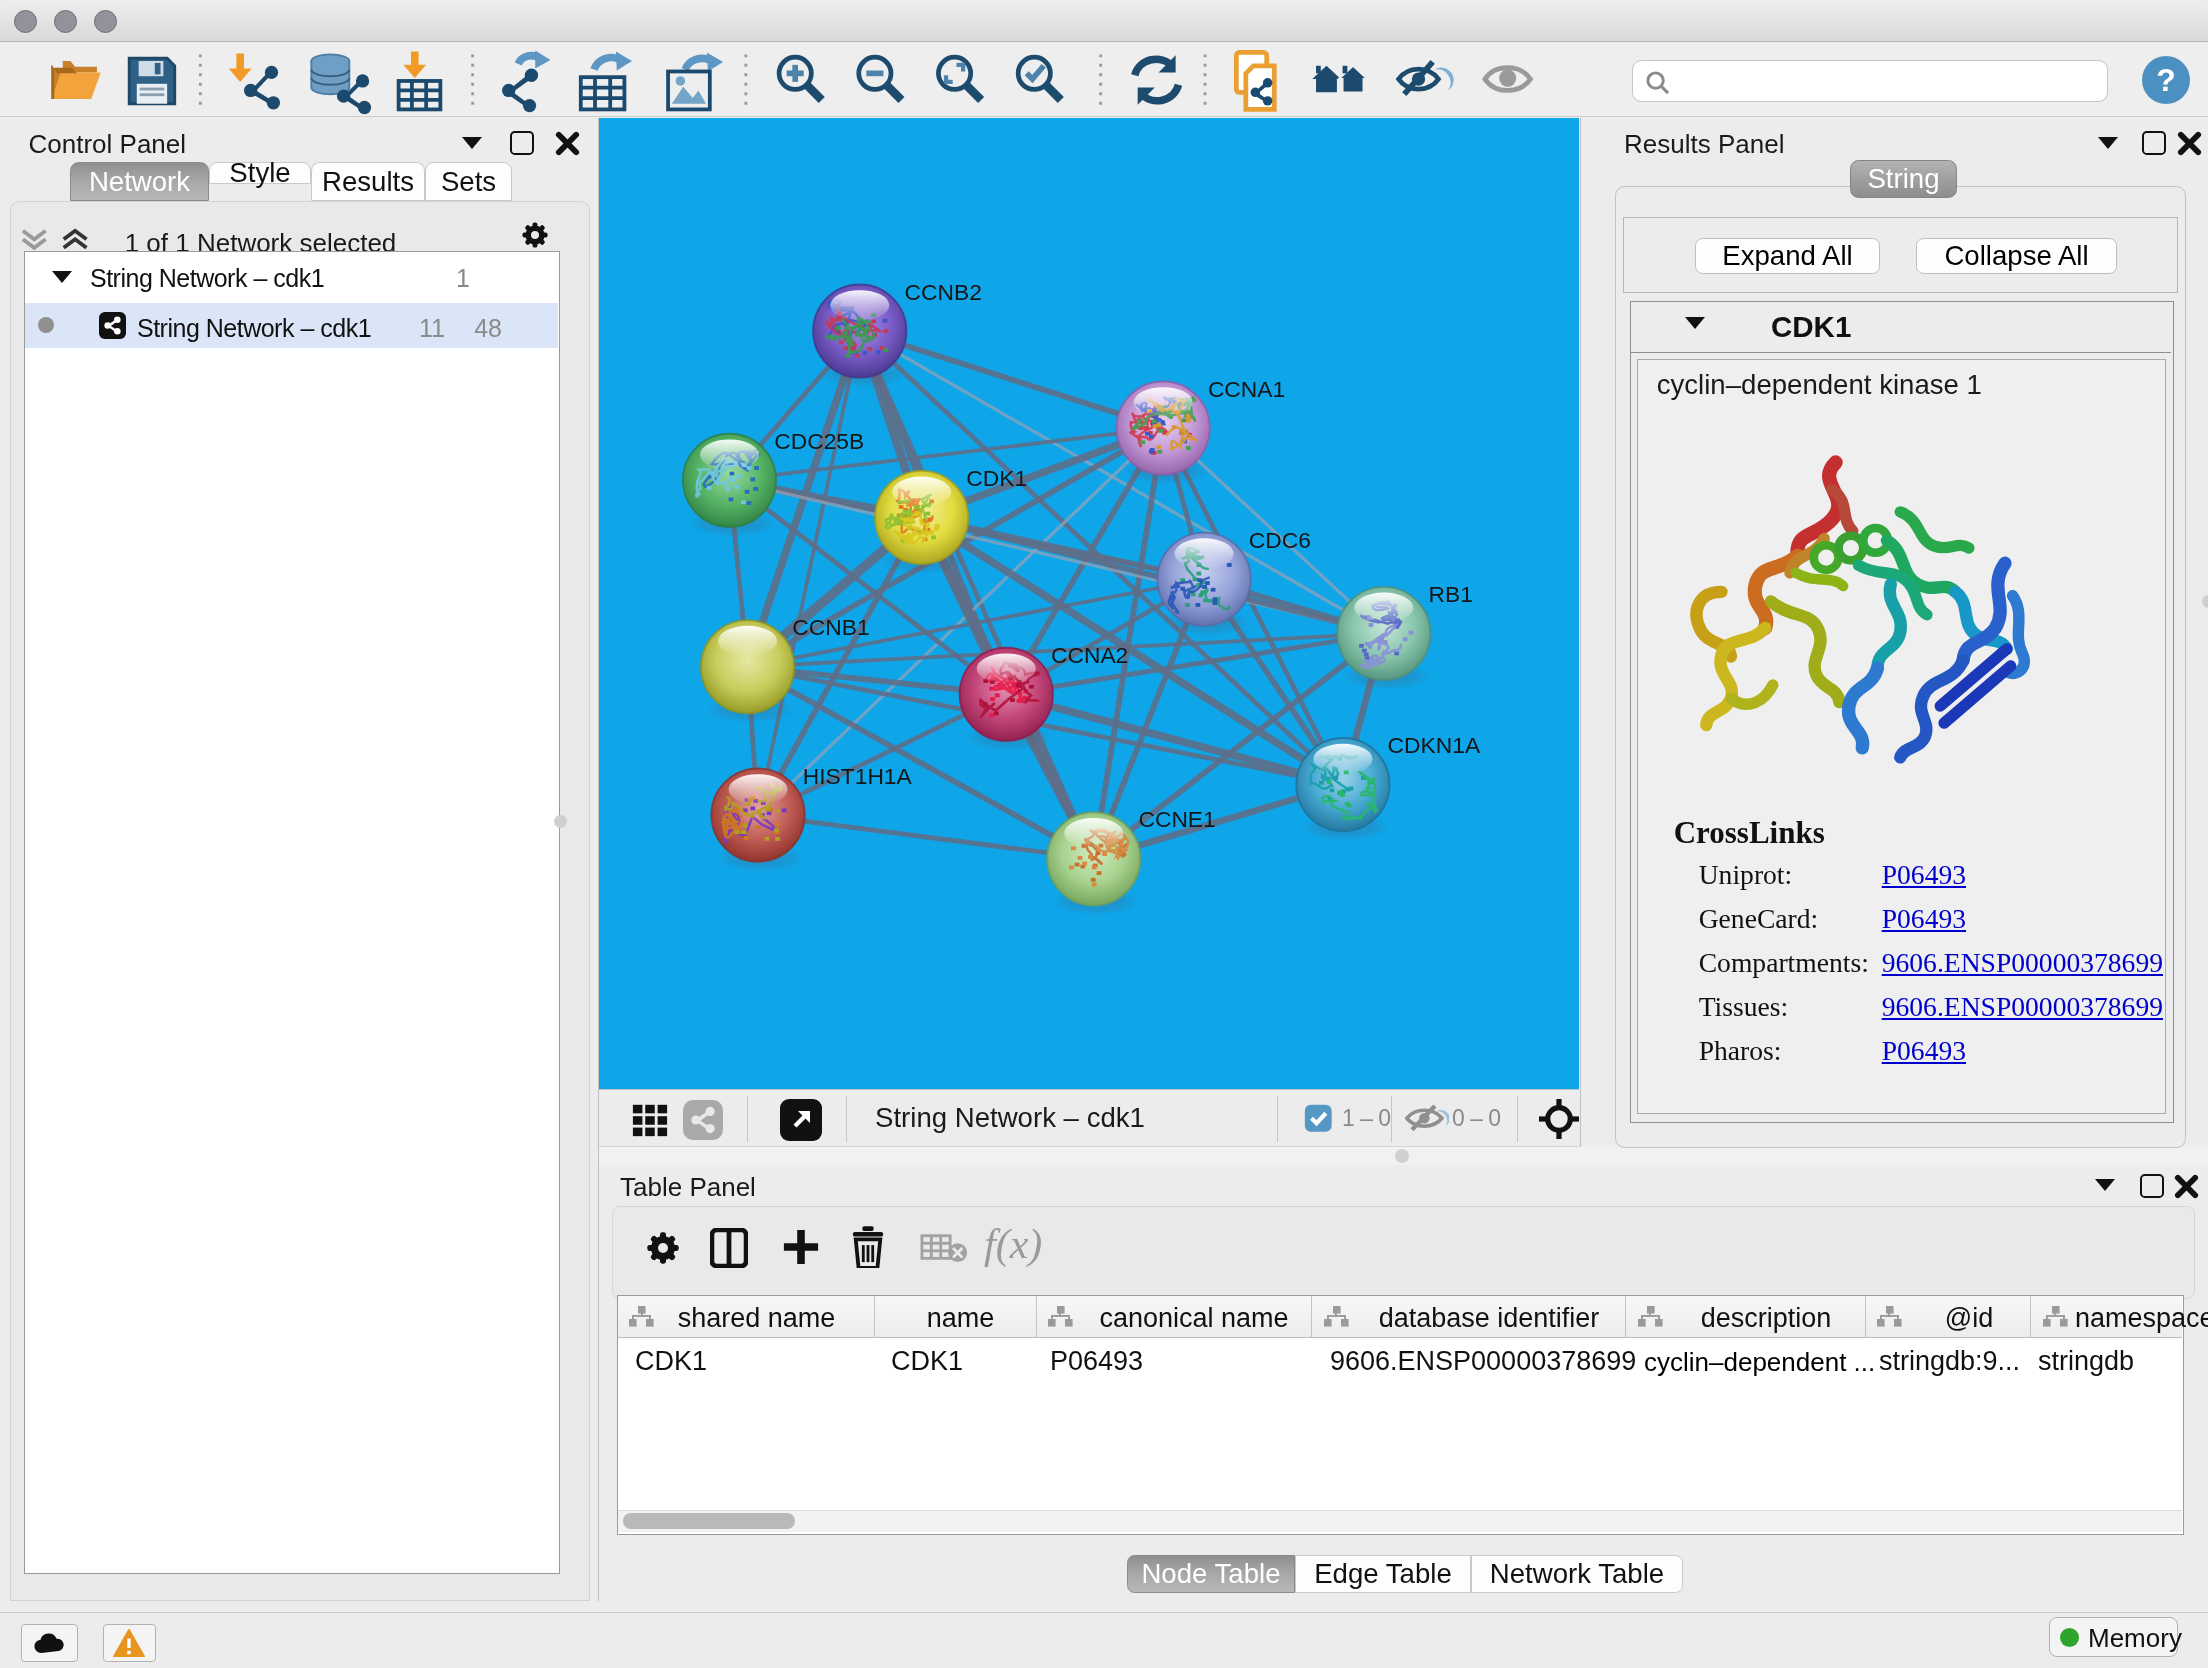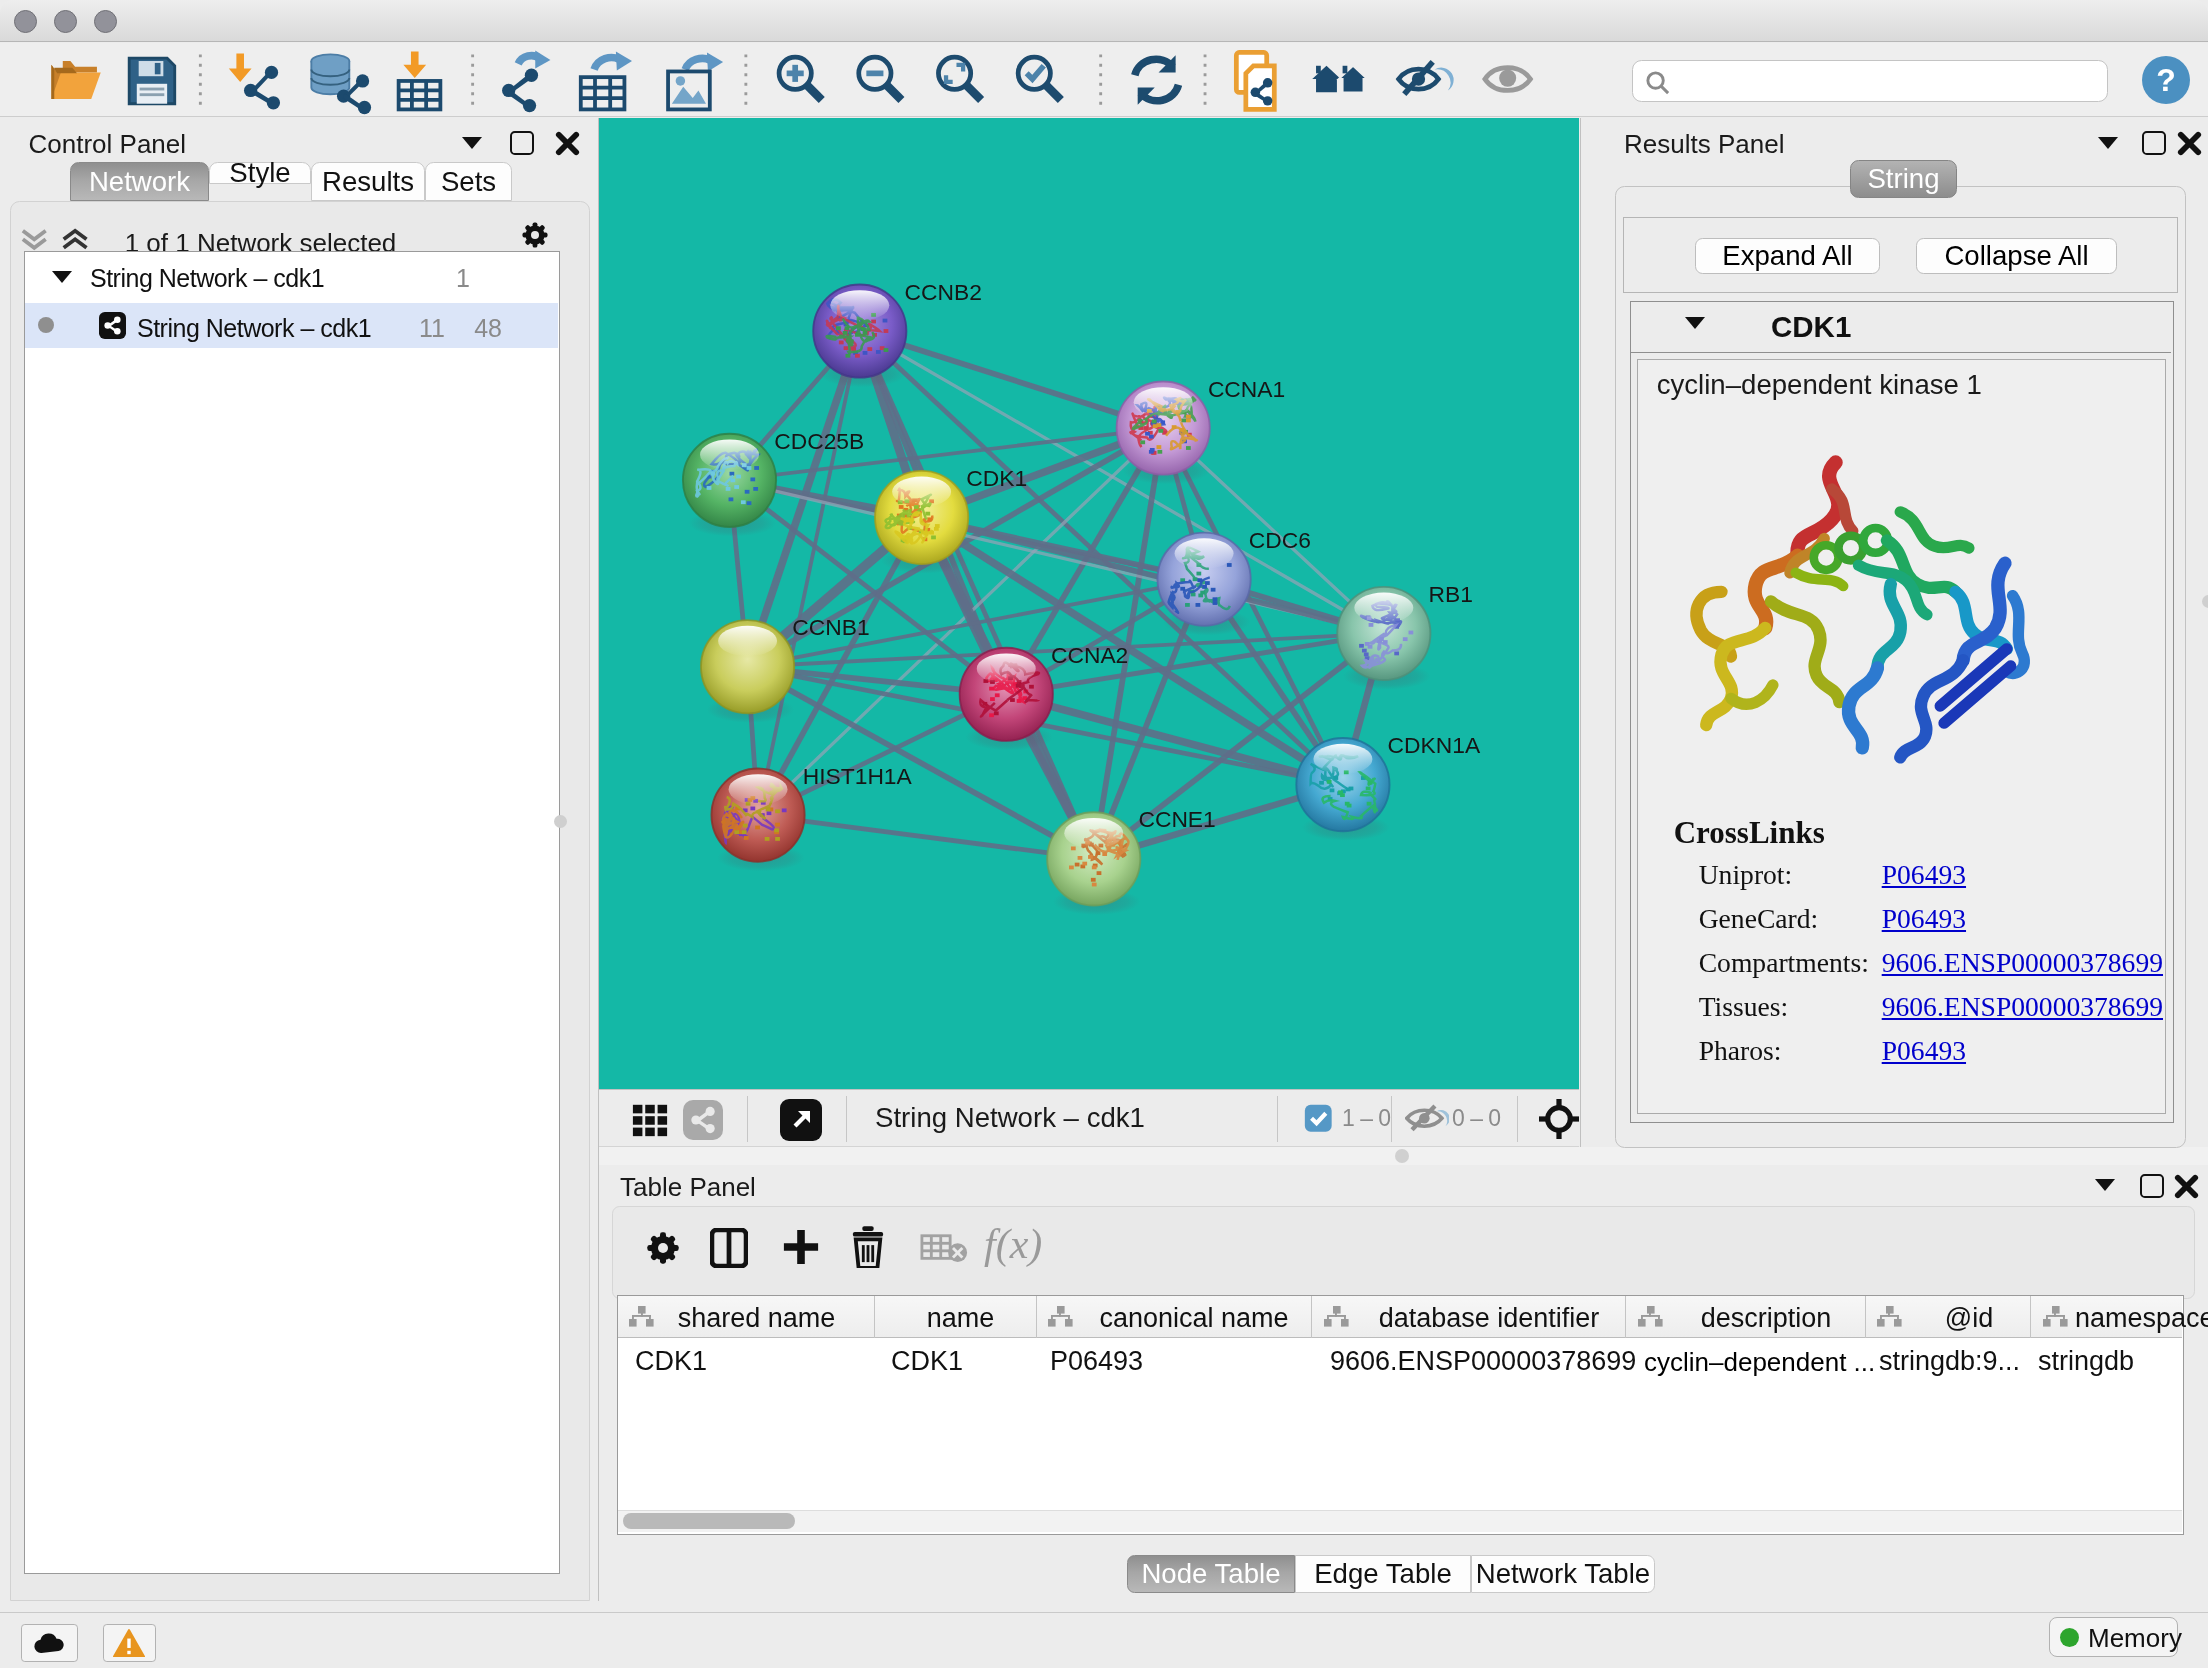--- a/index.html
+++ b/index.html
@@ -258,21 +258,21 @@
           </g>
         </svg>
      <div class="abs" style="left:112px;top:10.5px;font-size:25px;letter-spacing:-0.5px;color:#111">String Network – cdk1</div>
      <div class="abs" style="left:372px;top:10.5px;width:48px;text-align:right;font-size:25px;color:#8a8a8a">11</div>
      <div class="abs" style="left:429px;top:10.5px;width:48px;text-align:right;font-size:25px;color:#8a8a8a">48</div>
    </div>
  </div>
  <div class="abs" style="left:554px;top:697px;width:13.3px;height:13.3px;border-radius:50%;background:#cfcfcf"></div>
 </div>
 
-<div id="netview" class="abs" style="left:599px;top:118px;width:980px;height:971px;background:#14b8a6">
+<div id="netview" class="abs" style="left:599px;top:118px;width:980px;height:971px;background:#0ea5e9">
     <svg class="abs" style="left:0;top:0" width="980" height="971" viewBox="0 0 1030 1021">
 <defs>
 <linearGradient id="hl" x1="0" y1="0" x2="0" y2="1">
           <stop offset="0" stop-color="#fff" stop-opacity="0.95"></stop>
           <stop offset="1" stop-color="#fff" stop-opacity="0"></stop>
         </linearGradient>
 <radialGradient id="shad">
           <stop offset="0" stop-color="#556" stop-opacity="0.30"></stop>
           <stop offset="0.7" stop-color="#556" stop-opacity="0.15"></stop>
           <stop offset="1" stop-color="#556" stop-opacity="0"></stop>
@@ -966,21 +966,21 @@
    <div class="abs" style="left:1026px;top:51px;width:231px;overflow:hidden;white-space:nowrap;font-size:26px;color:#000000">cyclin–dependent ...</div>
    <div class="abs" style="left:1261px;top:50px;font-size:27px;color:#111">stringdb:9...</div>
    <div class="abs" style="left:1420px;top:50px;font-size:27px;color:#111">stringdb</div>
 
    <div class="abs" style="left:0;top:214px;width:1564px;height:22px;background:#f2f2f2;border-top:1px solid #ddd"></div>
    <div class="abs" style="left:4.8px;top:217px;width:172px;height:16px;background:#b9b9b9;border-radius:8.6px"></div>
  </div>
 
  <div class="abs seltab" style="left:528px;top:390px;width:168px;height:38px;border-radius:7.6px 0 0 7.6px;font-size:27.6px;display:flex;align-items:center;justify-content:center">Node Table</div>
  <div class="abs whtab" style="left:696px;top:390px;width:176px;height:38px;font-size:27.6px;display:flex;align-items:center;justify-content:center">Edge Table</div>
- <div class="abs whtab" style="left:872px;top:390px;width:184px;height:38px;border-radius:0 7.6px 7.6px 0;font-size:27.6px;display:flex;align-items:center;justify-content:center">Network Table</div>
+ <div class="abs whtab" style="left:872px;top:390px;width:212px;height:38px;border-radius:0 7.6px 7.6px 0;font-size:27.6px;display:flex;align-items:center;justify-content:center">Network Table</div>
 </div>
 
 <div id="bottombar" class="abs" style="left:0;top:1601px;width:2208px;height:68px;background:#ececec">
  <div class="abs" style="left:0;top:10.5px;width:2208px;height:1px;background:#c9c9c9"></div>
  <div class="abs" style="left:21px;top:23px;width:57px;height:38px;background:#f4f4f4;border:1.9px solid #b2b2b2;border-radius:3.8px">
   <svg class="abs" style="left:9.5px;top:6.7px" width="34" height="23" viewBox="0 0 36 24">
         <path d="M10 22 a7 7 0 0 1 -1 -14 a9 9 0 0 1 17 -1 a6.5 6.5 0 0 1 2 13 Z" fill="#111"></path>
       </svg>
  </div>
  <div class="abs" style="left:103px;top:23px;width:53px;height:38px;background:#f4f4f4;border:1.9px solid #b2b2b2;border-radius:3.8px">

